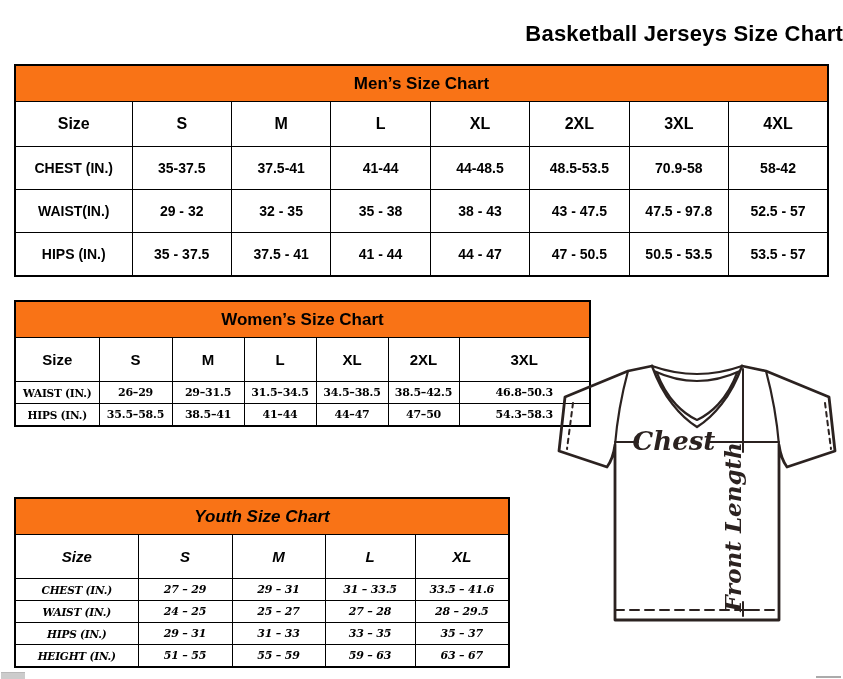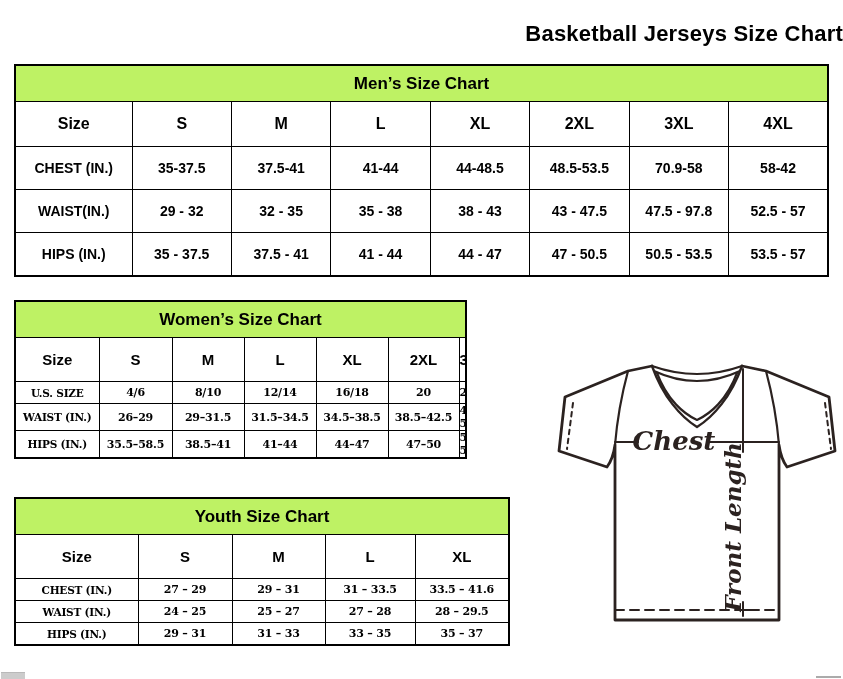--- a/index.html
+++ b/index.html
@@ -1,30 +1,30 @@
 <!DOCTYPE html>
 <html><head>
 <meta charset="utf-8">
 <style>
   html,body{margin:0;padding:0;background:#fff;}
   body{width:843px;height:679px;position:relative;font-family:"Liberation Sans",sans-serif;color:#000;overflow:hidden;}
   .title{position:absolute;top:6px;left:0;width:100%;text-align:right;font-size:22px;font-weight:bold;letter-spacing:.2px;}
   .chart{position:absolute;}
   .chart table{border-collapse:collapse;table-layout:fixed;width:100%;border:2.5px solid #000;}
   .chart th,.chart td{border:1.5px solid #000;text-align:center;vertical-align:middle;padding:0;overflow:hidden;}
-  .band th{background:#bef264;font-size:17px;height:35px;font-weight:bold;}
+  .band th{background:#f97316;font-size:17px;height:35px;font-weight:bold;}
   .mens{left:14px;top:64px;width:815px;}
   .mens .sizes th{height:44px;font-size:16px;}
   .mens td{height:42px;font-size:14px;font-weight:bold;}
   .mens td.rowlabel{font-size:14px;}
   .small-tbl .sizes th{height:43px;font-size:15px;}
   .small-tbl td{height:21px;font-family:"DejaVu Serif",serif;font-size:11px;font-weight:bold;letter-spacing:-.2px;}
   .small-tbl td.rowlabel{font-size:10.5px;}
-  .womens{left:14px;top:300px;width:453px;}
-  .youth{left:14px;top:497px;width:496px;}
+  .womens{left:14px;top:300px;width:577px;}
+  .youth{left:14px;top:497px;width:496px;font-style:italic;}
   .jersey{position:absolute;left:557px;top:359px;}
   .jersey text{font-family:"DejaVu Serif",serif;font-style:italic;font-weight:bold;fill:#2b2220;}
   .scroll-frag-left{position:absolute;left:1px;top:672px;width:24px;height:7px;background:#cccccc;border-top:1px solid #b9b9b9;}
   .scroll-frag-right{position:absolute;left:816px;top:676px;width:25px;height:2px;background:#ababab;}
 </style>
 </head>
 <body>
 
 <h1 class="title">Basketball Jerseys Size Chart</h1>
 
@@ -110,29 +110,20 @@
         <th>S</th>
         <th>M</th>
         <th>L</th>
         <th>XL</th>
         <th>2XL</th>
         <th>3XL</th>
       </tr>
     </thead>
     <tbody>
       <tr>
-        <td class="rowlabel">U.S. SIZE</td>
-        <td>4/6</td>
-        <td>8/10</td>
-        <td>12/14</td>
-        <td>16/18</td>
-        <td>20</td>
-        <td>22</td>
-      </tr>
-      <tr>
         <td class="rowlabel">WAIST (IN.)</td>
         <td>26–29</td>
         <td>29–31.5</td>
         <td>31.5–34.5</td>
         <td>34.5–38.5</td>
         <td>38.5–42.5</td>
         <td>46.8–50.3</td>
       </tr>
       <tr>
         <td class="rowlabel">HIPS (IN.)</td>
@@ -183,20 +174,27 @@
         <td>27 – 28</td>
         <td>28 – 29.5</td>
       </tr>
       <tr>
         <td class="rowlabel">HIPS (IN.)</td>
         <td>29 – 31</td>
         <td>31 – 33</td>
         <td>33 – 35</td>
         <td>35 – 37</td>
       </tr>
+      <tr>
+        <td class="rowlabel">HEIGHT (IN.)</td>
+        <td>51 – 55</td>
+        <td>55 – 59</td>
+        <td>59 – 63</td>
+        <td>63 – 67</td>
+      </tr>
     </tbody>
   </table>
 </section>
 
 <svg class="jersey" width="284" height="290" viewBox="0 0 284 290" fill="none" stroke="#2b2220" stroke-linejoin="round" stroke-linecap="round">
 
   <path stroke-width="2.8" d="M 95,7 L 71,12 L 8,38 L 2,92 L 50,108 Q 56,100 58,86 L 58,261 L 222,261 L 222,86 Q 224,100 230,108 L 278,92 L 272,38 L 209,12 L 185,7"></path>
 
   <path stroke-width="2.2" d="M 71,12 C 64,38 60,62 58,86"></path>
   <path stroke-width="2.2" d="M 209,12 C 216,38 220,62 222,86"></path>

